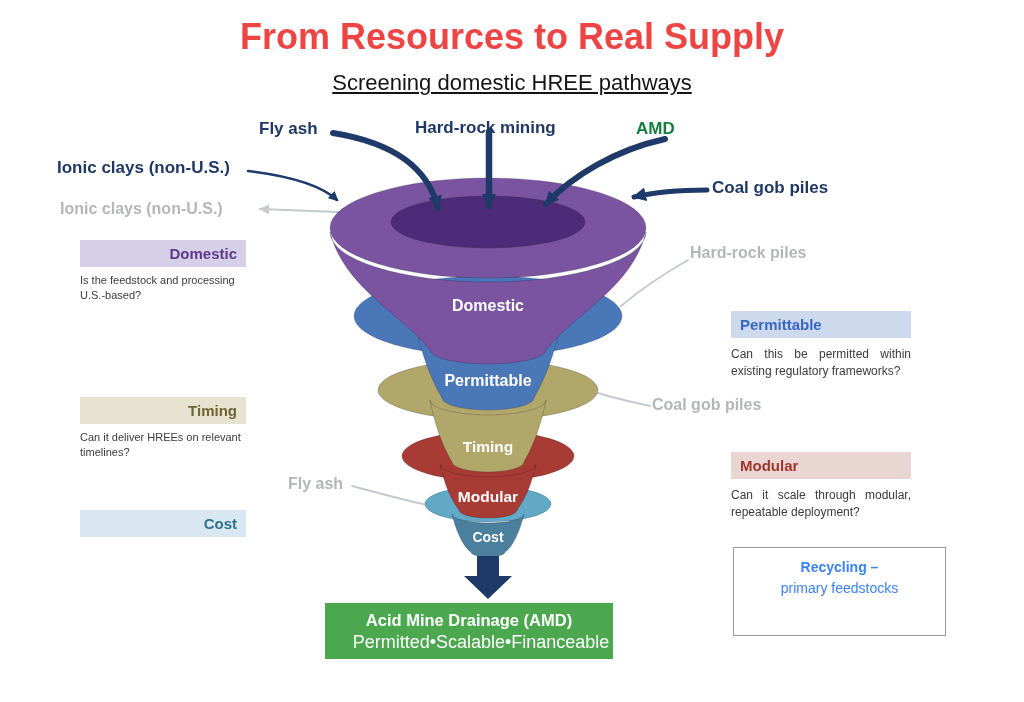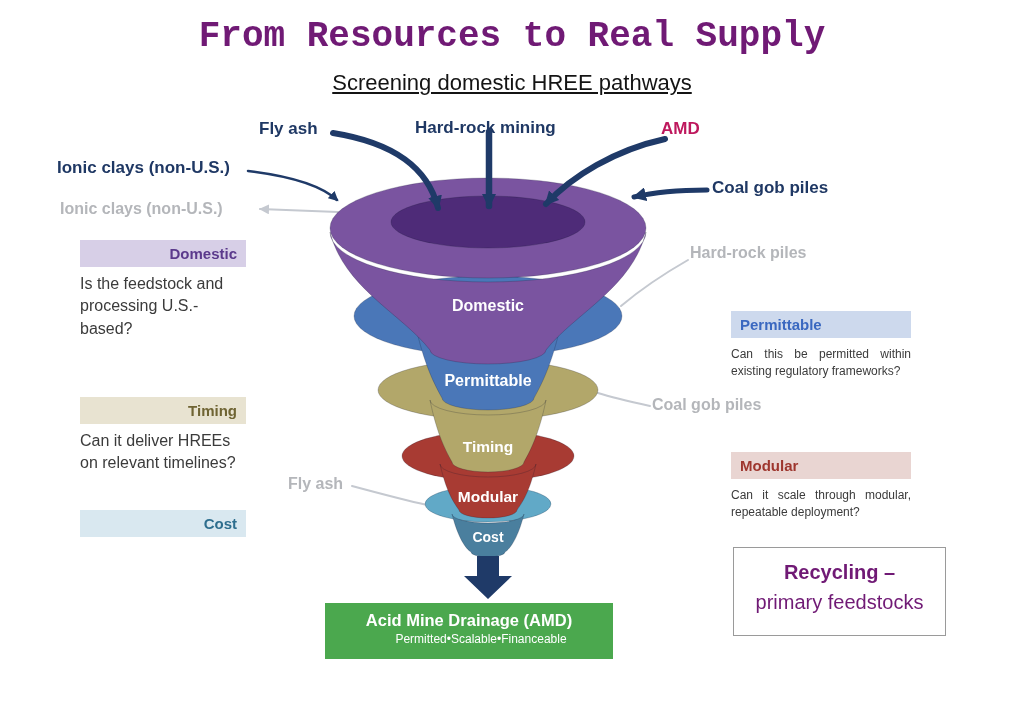--- a/index.html
+++ b/index.html
@@ -1,45 +1,45 @@
 <!DOCTYPE html>
 <html><head>
 <meta charset="utf-8">
 <style>
   * { margin:0; padding:0; box-sizing:border-box; }
   html,body { background:#ffffff; }
   body { font-family:"Liberation Sans", sans-serif; }
   .stage { position:relative; width:1024px; height:702px; background:#fff; overflow:hidden; }
 
   .title { position:absolute; top:16px; left:0; width:100%; text-align:center;
-           font-size:36px; font-weight:bold; color:#701a75;font-family:Liberation Mono, monospace; }
+           font-size:36px; font-weight:bold; color:#ef4444; }
   .subtitle { position:absolute; top:70px; left:0; width:100%; text-align:center;
               font-size:22px; color:#141414;text-decoration:underline; }
 
   svg.funnel { position:absolute; left:0; top:0; }
 
   .srclbl { position:absolute; font-weight:bold; font-size:17px; white-space:nowrap; }
   .graylbl { position:absolute; font-weight:bold; font-size:16px; white-space:nowrap; }
 
   .critbox { position:absolute; }
   .critbox .hdr { height:27px; line-height:27px; font-size:15px; font-weight:bold; }
   .critbox.left .hdr { text-align:right; padding-right:9px; }
   .critbox.right .hdr { text-align:left; padding-left:9px; }
-  .critbox .q { margin-top:6px; font-size:16px; line-height:1.4; color:#3b3b3b; }
+  .critbox .q { margin-top:6px; font-size:11px; line-height:1.4; color:#3b3b3b; }
   .critbox.right .q { text-align:justify; font-size:12px;margin-top:8px; }
 
   .recycling { position:absolute; left:733px; top:547px; width:213px; height:89px;
                border:1.5px solid #9a9a9a; background:#fff; text-align:center;
-               color:#701a75; font-size:20px; line-height:1.5; padding-top:9px; }
+               color:#3b82f6; font-size:14px; line-height:1.5; padding-top:9px; }
   .recycling .r1 { font-weight:bold; }
 
   .result { position:absolute; left:325px; top:603px; width:288px; height:56px;
             text-align:center; color:#ffffff; }
   .result .r1 { font-weight:bold; font-size:16.5px; padding-top:8px; }
-  .result .r2 { font-size:12px; padding-top:2px;padding-left:24px; }
+  .result .r2 { font-size:18px; padding-top:2px;padding-left:24px; }
 
   .stage-label { fill:#ffffff; font-weight:bold; font-size:15.5px; text-anchor:middle;
                  font-family:"Liberation Sans", sans-serif; }
   .stage-label.sm { font-size:14px; }
   .stage-label.lg { font-size:16px; }
 </style>
 </head>
 <body>
 
 <div class="stage">
@@ -99,21 +99,21 @@
 
     <text class="stage-label lg" x="488" y="311">Domestic</text>
     <text class="stage-label lg" x="488" y="386">Permittable</text>
     <text class="stage-label" x="488" y="452">Timing</text>
     <text class="stage-label" x="488" y="502">Modular</text>
     <text class="stage-label sm" x="488" y="542">Cost</text>
   </svg>
 
   <div class="srclbl" style="left: 259px; top: 119px; color: rgb(31, 56, 100);">Fly ash</div>
   <div class="srclbl" style="left: 415px; top: 118px; color: rgb(31, 56, 100);">Hard-rock mining</div>
-  <div class="srclbl" style="left: 661px; top: 119px; color: #be185d;">AMD</div>
+  <div class="srclbl" style="left: 636px; top: 119px; color: #15803d;">AMD</div>
   <div class="srclbl" style="left: 57px; top: 158px; color: rgb(31, 56, 100);">Ionic clays (non-U.S.)</div>
   <div class="srclbl" style="left: 712px; top: 178px; color: rgb(31, 56, 100);">Coal gob piles</div>
 
   <div class="graylbl" style="left: 60px; top: 200px; color: rgb(180, 182, 186);">Ionic clays (non-U.S.)</div>
   <div class="graylbl" style="left: 690px; top: 244px; color: rgb(180, 182, 186);">Hard-rock piles</div>
   <div class="graylbl" style="left: 652px; top: 396px; color: rgb(180, 182, 186);">Coal gob piles</div>
   <div class="graylbl" style="left: 288px; top: 475px; color: rgb(180, 182, 186);">Fly ash</div>
 
   <div class="critbox left" style="left:80px; top:240px; width:166px;">
     <div class="hdr" style="background-color: rgb(215, 207, 231);">

